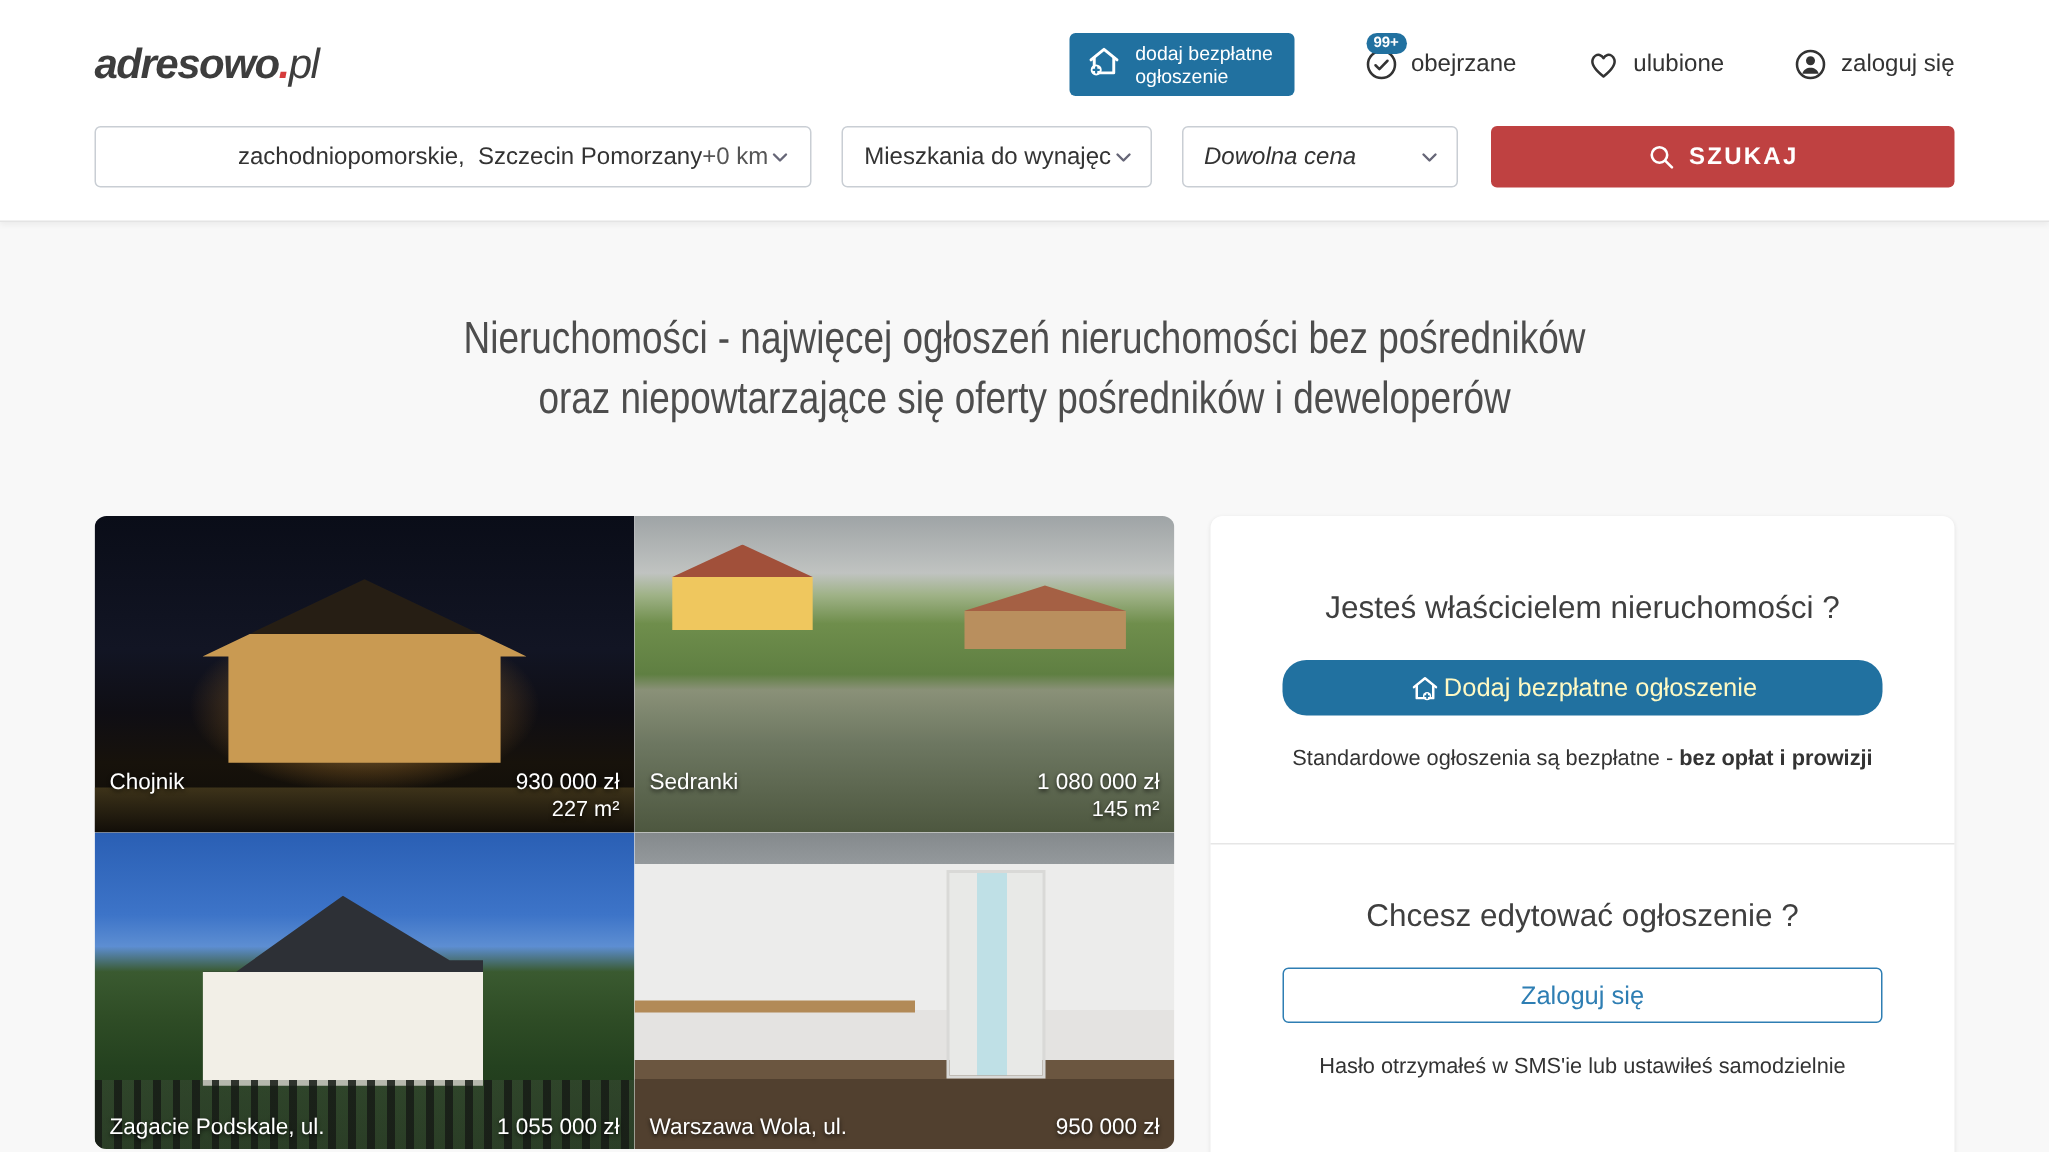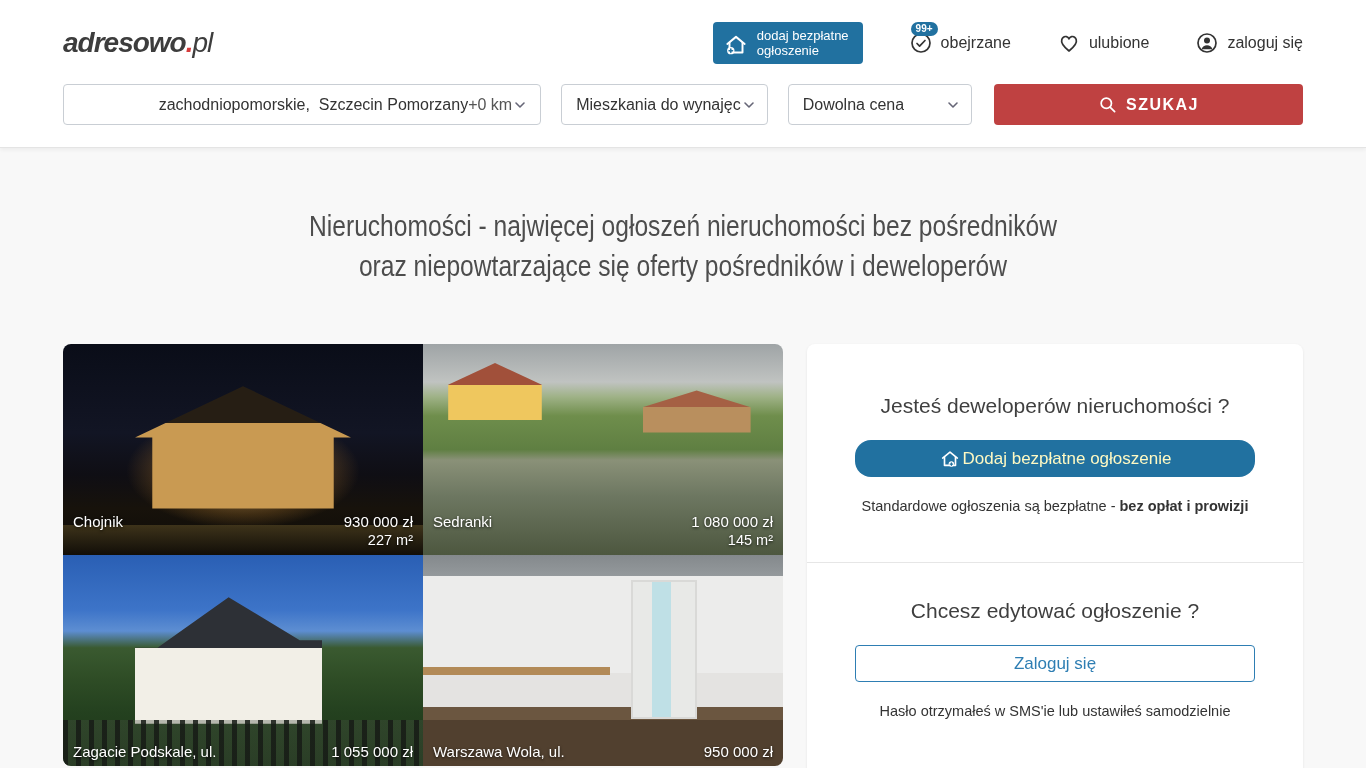--- a/index.html
+++ b/index.html
@@ -7,35 +7,35 @@
   body { font-family:"Liberation Sans","DejaVu Sans",sans-serif; background:#f8f8f8; color:#333; }
   .container { width:1240px; margin:0 auto; }
 
   
   .header { background:#fff; border-bottom:1px solid #e4e4e4; box-shadow:0 2px 4px rgba(0,0,0,.05); padding-bottom:22px; }
   .header-top { display:flex; align-items:center; justify-content:space-between; padding-top:24px; height:62px; }
   .logo { font-style:italic; font-weight:700; font-size:28px; letter-spacing:-1px; color:#3d3d3d; cursor:pointer; }
   .logo .dot { color:#d63c3c; }
   .logo .tld { font-weight:500; }
   .header-actions { display:flex; align-items:center; gap:46px; }
-  .btn-teal { background:#2171A0; color:#fff; border:none; border-radius:4px; display:flex; align-items:flex-end; gap:8px; padding:6px 14px 6px 10px; font-size:13px; line-height:15px; text-align:left; cursor:pointer; font-family:inherit; }
+  .btn-teal { background:#2171A0; color:#fff; border:none; border-radius:4px; display:flex; align-items:flex-start; gap:8px; padding:6px 14px 6px 10px; font-size:13px; line-height:15px; text-align:left; cursor:pointer; font-family:inherit; }
   .btn-teal svg { flex:0 0 auto; }
   .hdr-item { display:flex; align-items:center; gap:8px; font-size:16px; color:#333; cursor:pointer; position:relative; background:none; border:none; font-family:inherit; }
   .hdr-ico { position:relative; width:24px; height:24px; display:inline-block; }
   .badge { position:absolute; top:-9px; left:2px; background:#2171A0; color:#fff; font-size:10px; font-weight:700; padding:1px 5px 2px; border-radius:8px; line-height:11px; }
 
   
   .search-row { display:flex; align-items:center; margin-top:22px; }
   .field { border:1px solid #c9ced4; border-radius:4px; height:41px; background:#fff; display:flex; align-items:center; font-size:16px; color:#333; cursor:pointer; }
   .loc-field { width:500px; padding:0 12px 0 14px; justify-content:flex-end; }
   .loc-text { white-space:pre; overflow:hidden; }
   .loc-right { display:flex; align-items:center; color:#555; }
   .sel { padding:0 10px 0 14px; justify-content:space-between; margin-left:20px; }
   .sel-cat { width:208px; }
-  .sel-price { width:192px; }
+  .sel-price { width:192px;font-style:italic; }
   .sel span { white-space:nowrap; overflow:hidden; }
   .btn-search { margin-left:22px; width:324px; height:41px; background:#BF4141; border:none; border-radius:4px; color:#fff; font-weight:700; font-size:16px; letter-spacing:1.5px; display:flex; align-items:center; justify-content:center; gap:9px; cursor:pointer; font-family:inherit; }
 
   
   .hero { margin-top:58px; text-align:center; color:#4d4d4d; font-weight:400; }
   .hero-line { display:block; font-size:30px; line-height:40px; white-space:nowrap; transform:scaleX(.82); transform-origin:50% 50%; }
 
   
   .content { display:flex; gap:24px; margin-top:58px; align-items:flex-start; }
   .grid { width:720px; display:grid; grid-template-columns:360px 360px; grid-auto-rows:211px; border-radius:8px; overflow:hidden; }
@@ -215,21 +215,21 @@
         <div class="cap">
           <span class="nm">Warszawa Wola, ul.</span>
           <span class="pr">950 000 zł</span>
           <span class="ar"></span>
         </div>
       </div>
     </div>
 
     <div class="sidebar">
       <div class="sb-section">
-        <div class="sb-head">Jesteś deweloperów nieruchomości ?</div>
+        <div class="sb-head">Jesteś właścicielem nieruchomości ?</div>
         <button class="btn-sb-teal">
           <span style="display:inline-flex;">
             <svg width="22" height="22" viewBox="0 0 24 24" fill="none" stroke="#fff" stroke-width="1.8" stroke-linecap="round" stroke-linejoin="round">
               <path d="M4 11 L12 4.5 L20 11"></path>
                 <path d="M6 10 V19 H18 V10"></path>
               <circle cx="13.5" cy="17.5" r="3" fill="#fff" stroke="none"></circle>
               <path d="M13.5 16.1 v2.8 M12.1 17.5 h2.8" stroke="#2171A0" stroke-width="1.3"></path>
             </svg>
           </span>
           <span>Dodaj bezpłatne ogłoszenie</span>

